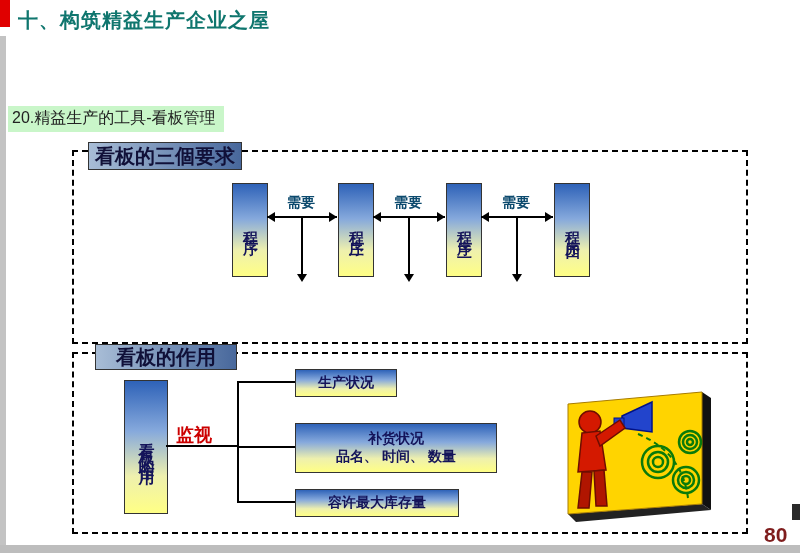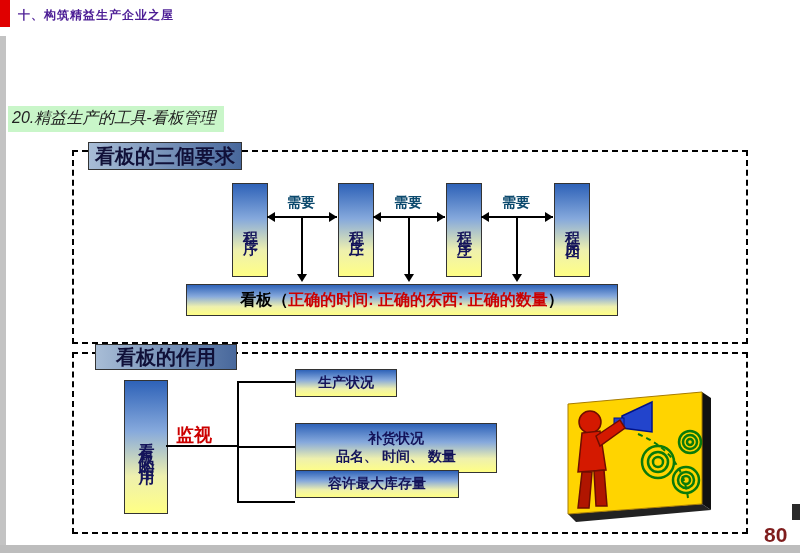--- a/index.html
+++ b/index.html
@@ -1,21 +1,21 @@
 <!DOCTYPE html>
 <html><head>
 <meta charset="utf-8">
 <style>
   html,body{margin:0;padding:0;background:#fff;}
   .slide{position:relative;width:800px;height:553px;background:#ffffff;overflow:hidden;
          font-family:"Liberation Sans","DejaVu Sans",sans-serif;}
 
   .red-bar{position:absolute;left:0;top:4;width:10px;height:27px;background:#e00000;}
-  .title{position:absolute;left:18px;top:7px;font-size:12px;font-weight:bold;color:#4c1d95;letter-spacing:1px;}
-  .subtitle{position:absolute;left:8px;top:106px;font-size:16px;color:#222;background:#c9f6c9;padding:2px 8px 3px 4px;font-style:italic;}
+  .title{position:absolute;left:18px;top:7px;font-size:20px;font-weight:bold;color:#0f766e;letter-spacing:1px;}
+  .subtitle{position:absolute;left:8px;top:106px;font-size:16px;color:#222;background:#c9f6c9;padding:2px 8px 3px 4px;}
 
   .dashbox{position:absolute;border:2px dashed #000;background:transparent;}
   .seclabel{position:absolute;background:linear-gradient(to right,#a8bdd6,#48689c);
             border:1px solid #333;color:#101038;font-weight:bold;text-align:center;font-size:20px;}
 
   .gradvy{background:linear-gradient(to bottom,#2e62b8 0%,#86a9dc 38%,#eef0ae 72%,#ffff85 100%);
           border:1px solid #333;}
   .pbox{position:absolute;width:34px;height:92px;display:flex;align-items:center;justify-content:center;
         writing-mode:vertical-rl;text-orientation:upright;letter-spacing:7px;
         font-weight:bold;font-size:15px;color:#14145a;}
@@ -74,46 +74,41 @@
   <div class="need" style="left:502px;top:194px;">需要</div>
 
   <div class="harrow" style="left:267px;top:216px;width:70px;"></div>
   <div class="harrow" style="left:373px;top:216px;width:72px;"></div>
   <div class="harrow" style="left:481px;top:216px;width:72px;"></div>
 
   <div class="varrow" style="left:301px;top:218px;height:56px;"></div>
   <div class="varrow" style="left:408px;top:218px;height:56px;"></div>
   <div class="varrow" style="left:516px;top:218px;height:56px;"></div>
 
-  <div class="kanban-bar gradvy">
-    <span class="blk">看板（</span>
-      <span class="red">正确的时间: 正确的东西: 正确的数量</span>
-      <span class="blk">）</span>
-  </div>
 
   <div class="dashbox" style="left:72px;top:352px;width:672px;height:178px;"></div>
   <div class="seclabel" style="left:95px;top:344px;width:140px;height:24px;line-height:24px;">看板的作用</div>
 
   <div class="vbig gradvy">看板的作用</div>
   <div class="monitor">监视</div>
 
   <div class="cline" style="left:166px;top:445px;width:71px;height:2px;"></div>
   <div class="cline" style="left:237px;top:381px;width:2px;height:122px;"></div>
   <div class="cline" style="left:239px;top:381px;width:56px;height:2px;"></div>
   <div class="cline" style="left:239px;top:446px;width:56px;height:2px;"></div>
   <div class="cline" style="left:239px;top:501px;width:56px;height:2px;"></div>
 
   <div class="ibox gradvy" style="left:295px;top:369px;width:100px;height:26px;">
     <span>生产状况</span>
   </div>
   <div class="ibox gradvy" style="left:295px;top:423px;width:200px;height:48px;text-align:right;">
     <span>补货状况</span>
     <span>品名、 时间、 数量</span>
   </div>
-  <div class="ibox gradvy" style="left:295px;top:470px;width:162px;height:26px;justify-content:center;">
+  <div class="ibox gradvy" style="left:295px;top:489px;width:162px;height:26px;justify-content:center;">
     <span>容许最大库存量</span>
   </div>
 
   <svg class="clipart" viewBox="0 0 180 142">
     <polygon points="162,6 171,12 171,124 162,118" fill="#111"></polygon>
     <polygon points="28,128 162,118 171,124 36,136" fill="#222"></polygon>
     <polygon points="28,18 162,6 162,118 28,128" fill="#ffd400" stroke="#a87c00" stroke-width="1"></polygon>
 
     <path d="M98,48 Q142,66 148,112" fill="none" stroke="#0a7a0a" stroke-width="2" stroke-dasharray="5 4"></path>
 

